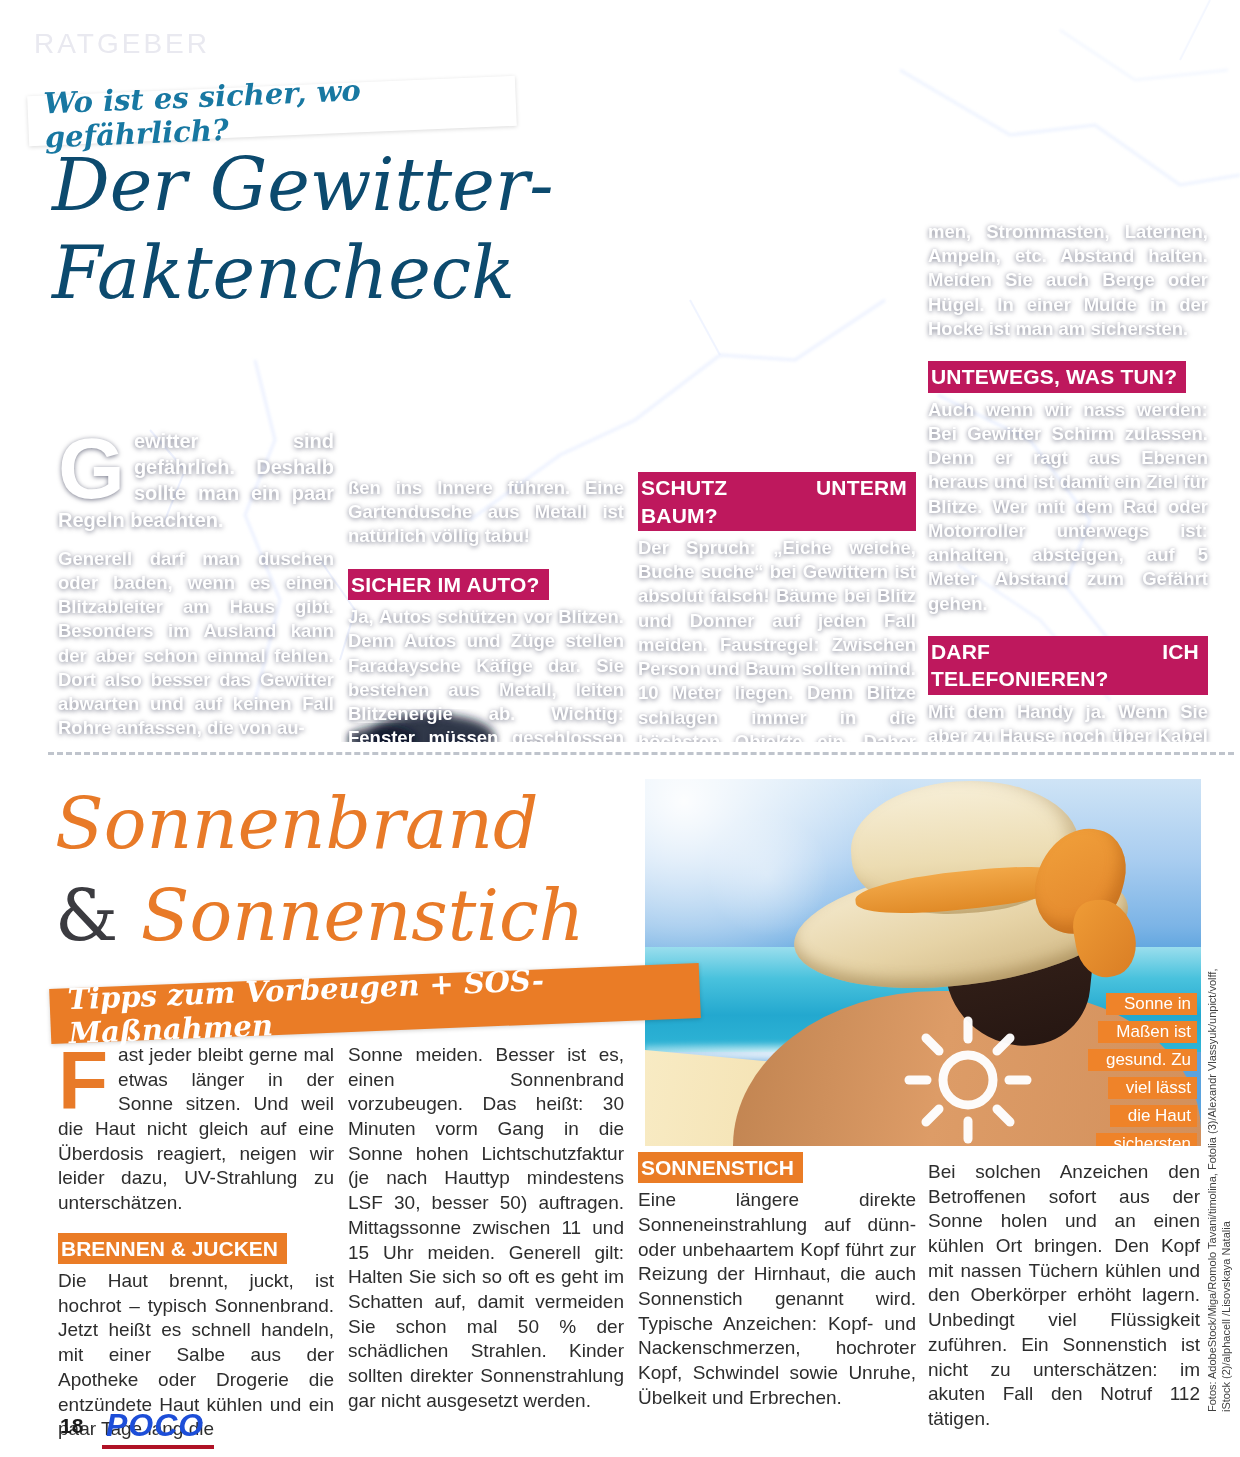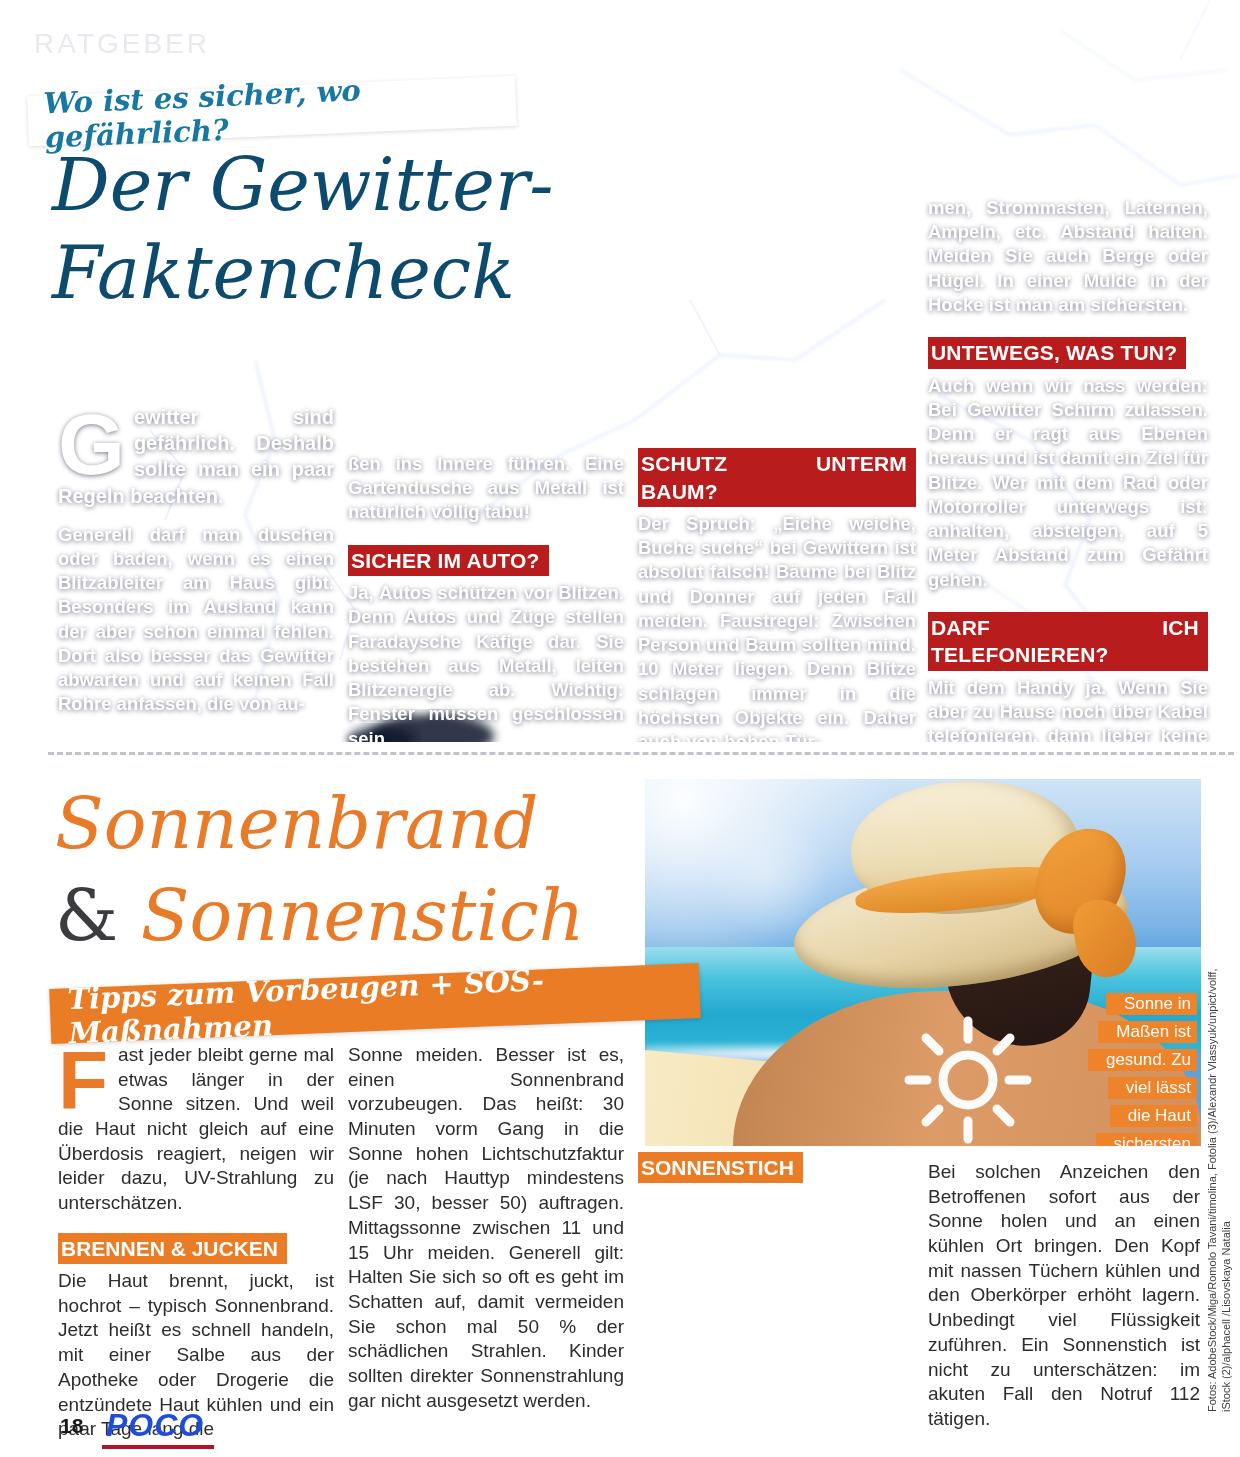--- a/index.html
+++ b/index.html
@@ -38,24 +38,25 @@
   }
   .storm-title {
     position:absolute; left:52px; top:142px;
     font-family:"DejaVu Serif", serif; font-style:italic; font-weight:400;
     font-size:72px; line-height:1.22; color:#0c4a6e;
   }
   .scol {
     position:absolute; width:276px; color:#ffffff;
     font-size:18.5px; line-height:1.31; font-weight:bold; text-align:justify;
     text-shadow:0 1px 5px rgba(5,10,40,0.55);
+    margin-top:24px;
   }
   .scol p { margin:0 0 14px 0; }
   .sh {
-    display:inline-block; background:#b91c1c; color:#ffffff;
+    display:inline-block; background:#be185d; color:#ffffff;
     font-size:21px; font-weight:bold; letter-spacing:0.2px;
     padding:2px 9px 2px 3px; margin:6px 0 5px 0; text-shadow:none;
   }
   .sh.first { margin-top:0; }
   .scol1 { left:58px;  top:404px; }
   .scol2 { left:348px; top:452px; }
   .scol3 { left:638px; top:448px; width:278px; }
   .scol4 { left:928px; top:196px; width:280px; }
   .dropcap-g {
     float:left; font-size:86px; line-height:70px; font-weight:bold;
@@ -314,20 +315,21 @@
     <h3 class="uh">BRENNEN &amp; JUCKEN</h3>
     <p>Die Haut brennt, juckt, ist hochrot – typisch Sonnenbrand. Jetzt heißt es schnell handeln, mit einer Salbe aus der Apotheke oder Drogerie die entzündete Haut kühlen und ein paar Tage lang die</p>
   </div>
 
   <div class="ucol ucol2">
     <p>Sonne meiden. Besser ist es, einen Sonnenbrand vorzubeugen. Das heißt: 30 Minuten vorm Gang in die Sonne hohen Lichtschutzfaktur (je nach Hauttyp mindestens LSF 30, besser 50) auftragen. Mittagssonne zwischen 11 und 15 Uhr meiden. Generell gilt: Halten Sie sich so oft es geht im Schatten auf, damit vermeiden Sie schon mal 50 % der schädlichen Strahlen. Kinder sollten direkter Sonnenstrahlung gar nicht ausgesetzt werden.</p>
   </div>
 
   <div class="ucol ucol3">
     <h3 class="uh" style="margin-top:0">SONNENSTICH</h3>
+    <p>Eine längere direkte Sonneneinstrahlung auf dünn- oder unbehaartem Kopf führt zur Reizung der Hirnhaut, die auch Sonnenstich genannt wird. Typische Anzeichen: Kopf- und Nackenschmerzen, hochroter Kopf, Schwindel sowie Unruhe, Übelkeit und Erbrechen.</p>
   </div>
 
   <div class="ucol ucol4">
     <p>Bei solchen Anzeichen den Betroffenen sofort aus der Sonne holen und an einen kühlen Ort bringen. Den Kopf mit nassen Tüchern kühlen und den Oberkörper erhöht lagern. Unbedingt viel Flüssigkeit zuführen. Ein Sonnenstich ist nicht zu unterschätzen: im akuten Fall den Notruf 112 tätigen.</p>
   </div>
 
   <div class="credits">
     <div>Fotos: AdobeStock/Miga/Romolo Tavani/timolina, Fotolia (3)/Alexandr Vlassyuk/unpict/volff,</div>
     <div>iStock (2)/alphacell /Lisovskaya Natalia</div>
   </div>

